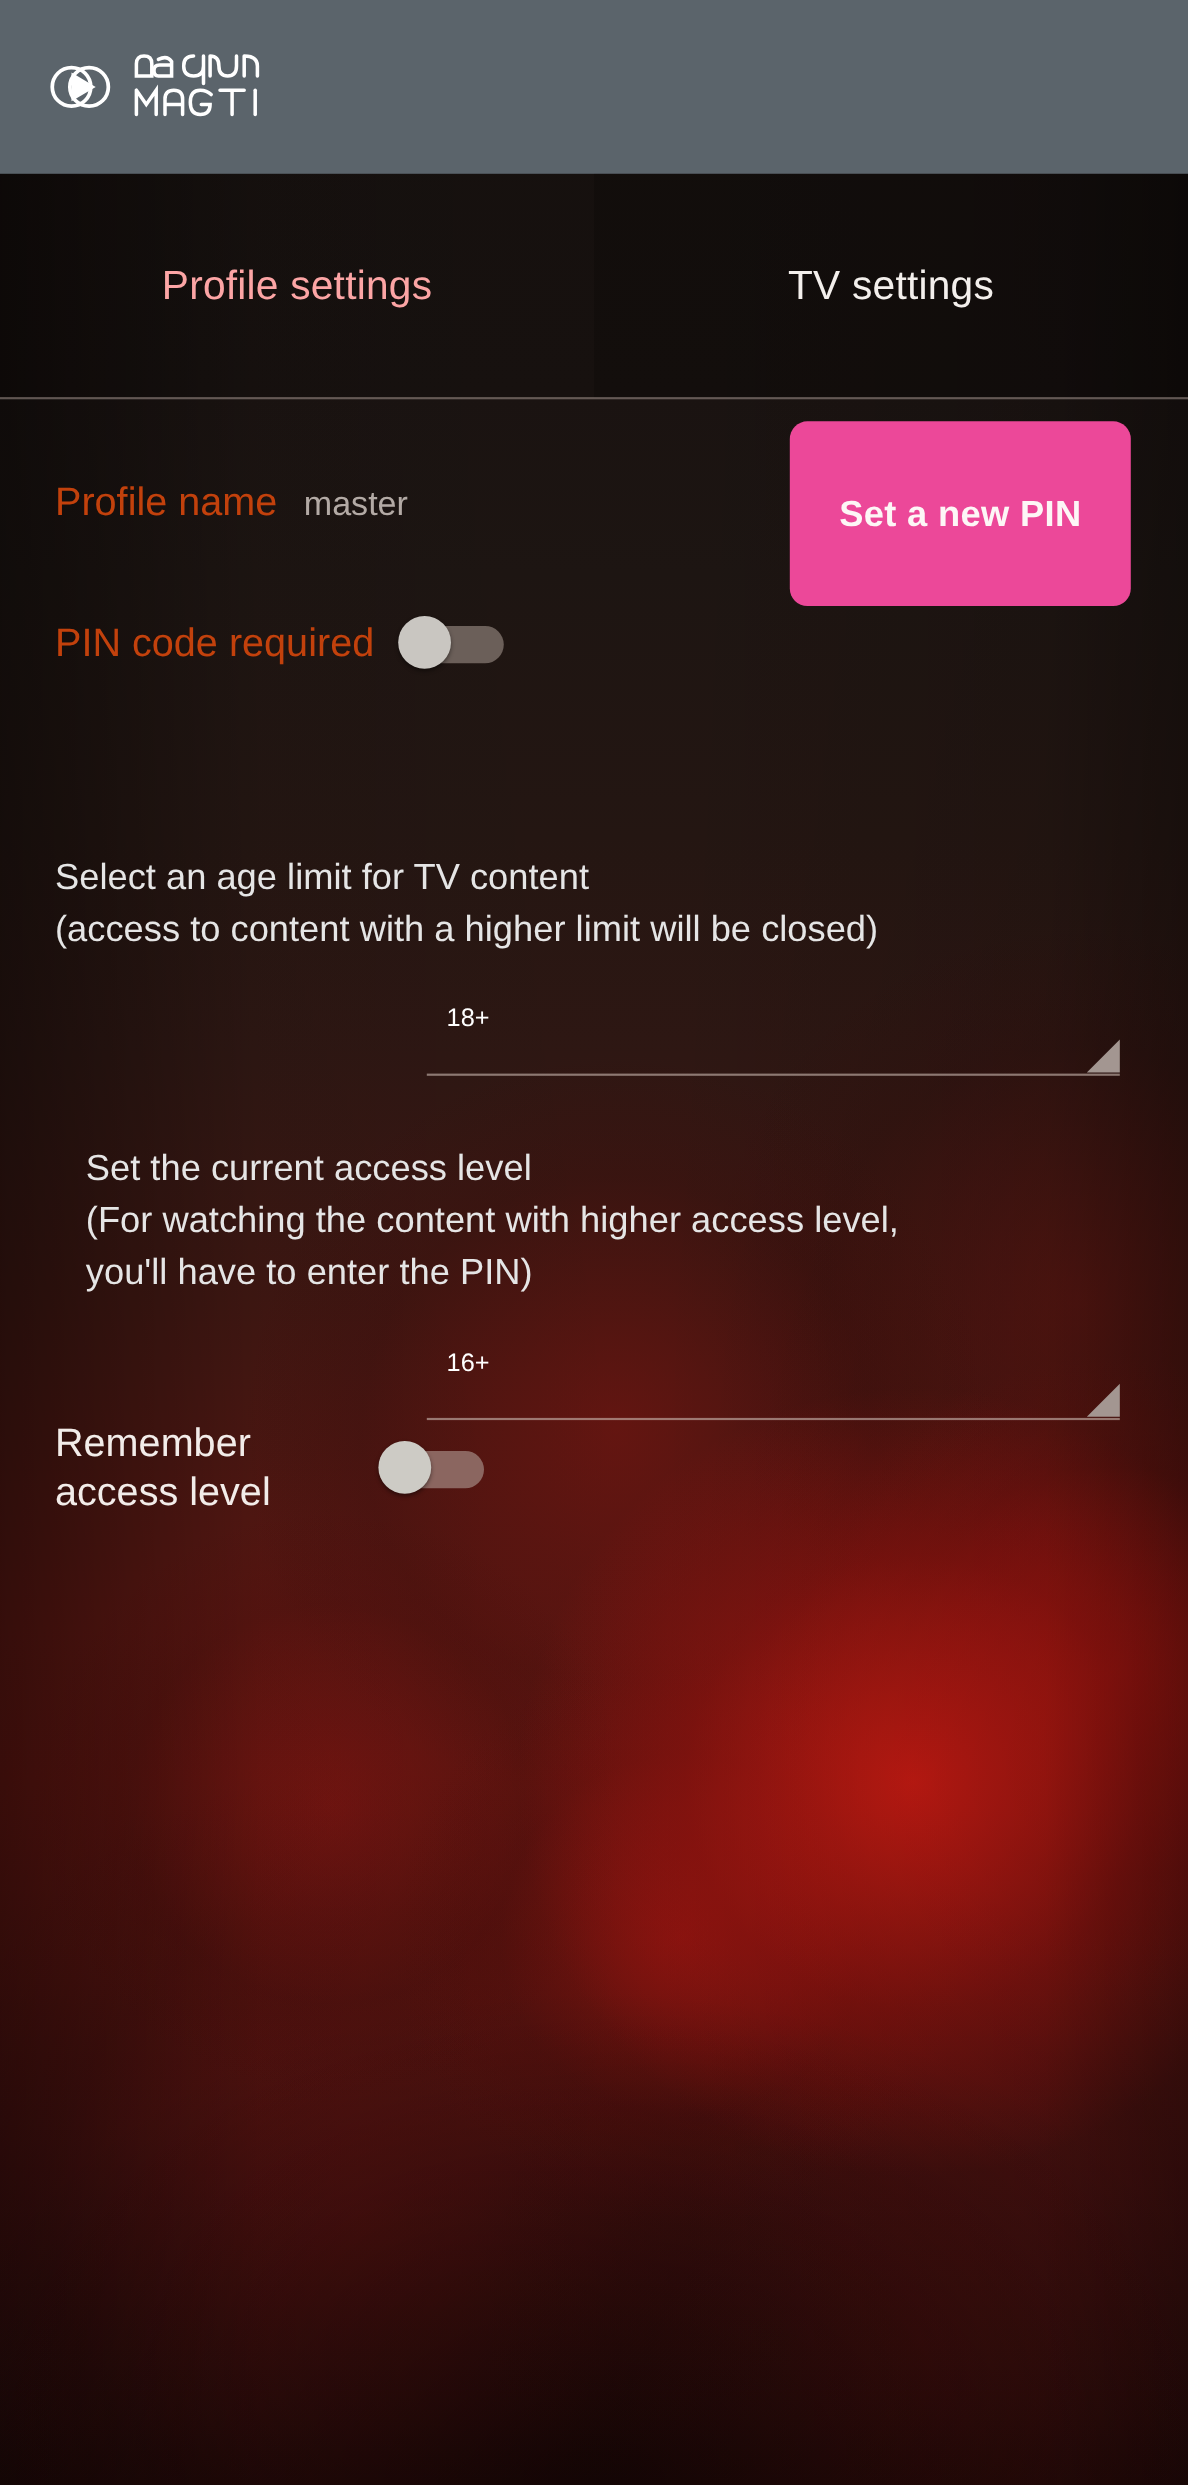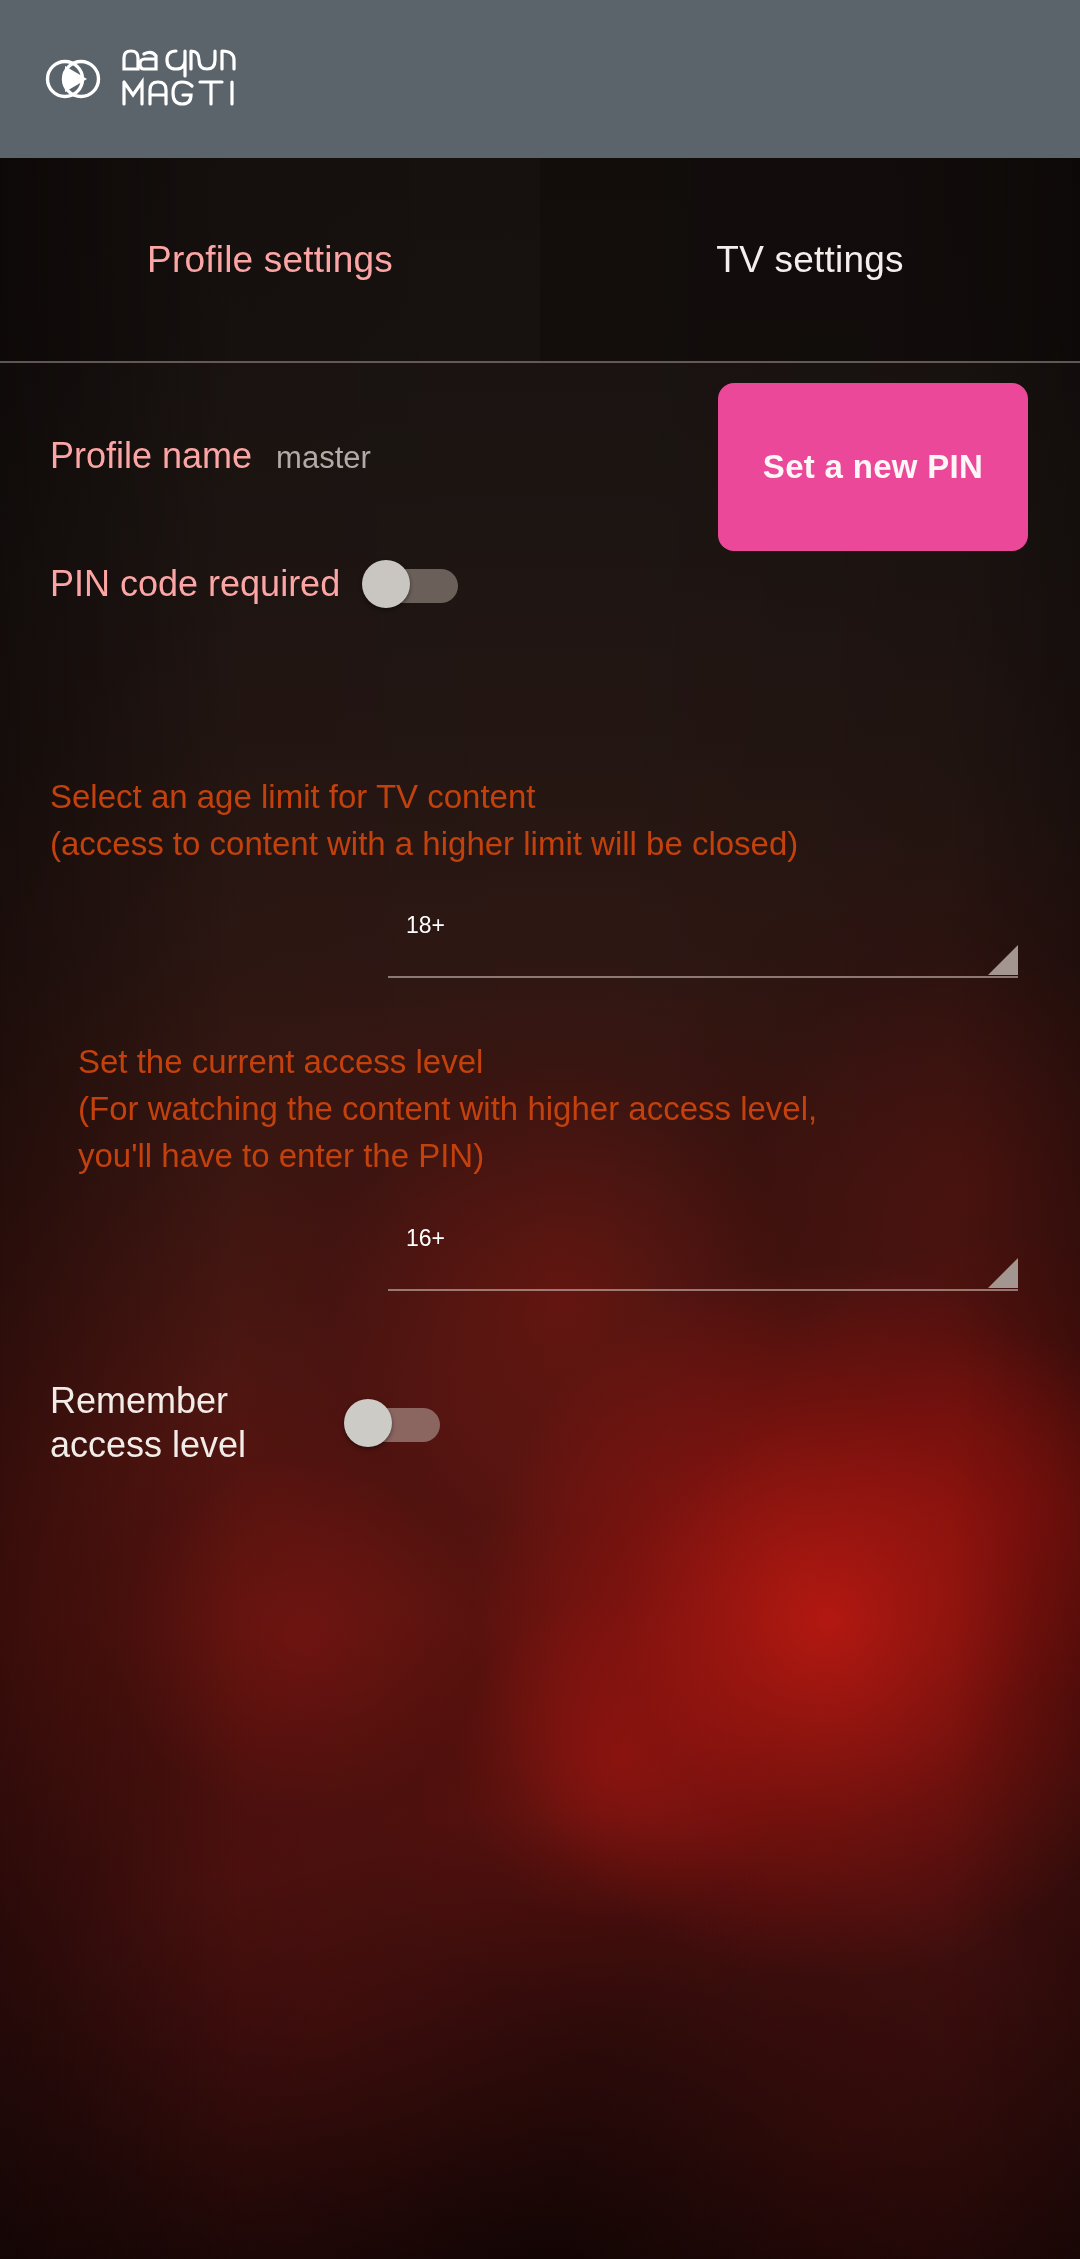--- a/index.html
+++ b/index.html
@@ -75,21 +75,21 @@
     background:rgba(196,178,170,0.45);
   }
 
   
   #content { position:absolute; left:0; top:363px; width:1080px; }
 
   .row-profile {
     position:absolute; left:50px; top:72px;
     display:flex; align-items:baseline;
   }
-  .label-main { font-size:36px; color:#fca5a5; white-space:nowrap; }
+  .label-main { font-size:36px; color:#c2410c; white-space:nowrap; }
   .value-dim  { font-size:31px; color:#b3aaa5; margin-left:24px; white-space:nowrap; }
 
   .row-pin {
     position:absolute; left:50px; top:200px;
     display:flex; align-items:center;
   }
 
   
   .toggle { position:relative; width:96px; height:40px; margin-left:22px; flex:0 0 auto; }
   .toggle .track {
@@ -113,21 +113,21 @@
     background:#ec4899;
     border-radius:16px;
     display:flex; align-items:center; justify-content:center;
     color:#fdf6f6; font-size:33px; font-weight:bold;
     letter-spacing:0.3px;
     border:none; cursor:pointer;
   }
 
   .section-text {
     position:absolute; left:50px;
-    font-size:33px; color:#c2410c; line-height:47px;
+    font-size:33px; color:#e5e5e5; line-height:47px;
     width:1000px;
   }
   #agelimit-text    { top:410px; }
   #accesslevel-text { top:675px;margin-left:28px; }
 
   
   .spinner {
     position:absolute; left:388px;
     width:630px; height:70px;
   }
@@ -142,21 +142,21 @@
   .spinner .arrow {
     position:absolute; right:0; bottom:3px;
     width:0; height:0;
     border-left:30px solid transparent;
     border-bottom:30px solid #a39691;
   }
   #spinner-age    { top:545px; }
   #spinner-access { top:858px; }
 
   .row-remember {
-    position:absolute; left:50px; top:1016px;
+    position:absolute; left:50px; top:927px;
     display:flex; align-items:center;
   }
   .label-two-line {
     font-size:36px; color:#f2ece9; line-height:44px;
     white-space:pre-line;
   }
   .row-remember .toggle { margin-left:98px; }
 </style>
 </head>
 <body>

